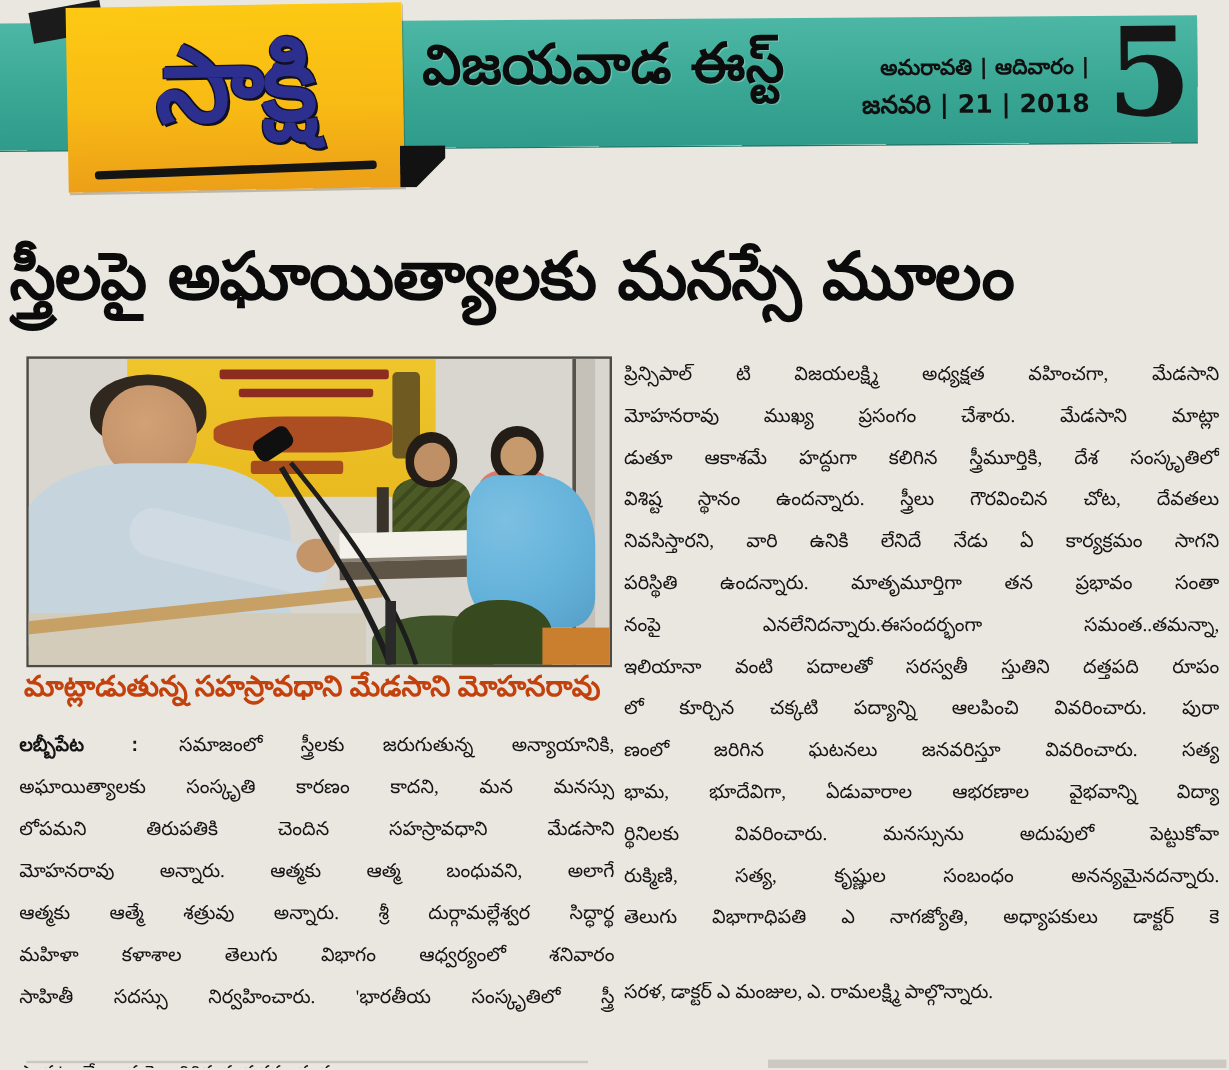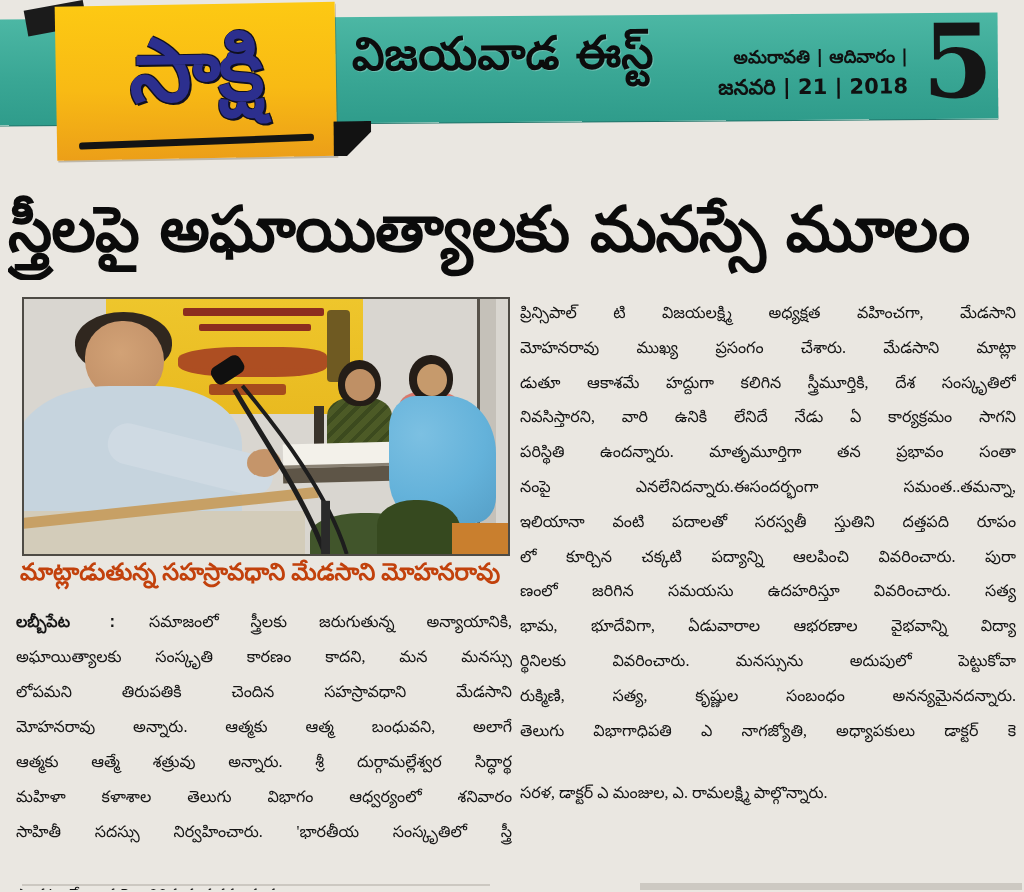--- a/index.html
+++ b/index.html
@@ -62,21 +62,21 @@
   .page-number {
     left:908px; top:2px; width:100px; text-align:center;
     font-family:"DejaVu Serif","Liberation Serif",serif;
     font-size:102px; font-weight:600; color:#151515; line-height:124px;
   }
 
   
   .headline {
     left:8px; top:180px; width:1012px; height:100px;
     font-family:"DejaVu Sans","Liberation Sans",sans-serif;
-    font-size:63px; font-weight:800; color:#0b0b0b;
+    font-size:55px; font-weight:800; color:#0b0b0b;
     white-space:nowrap; letter-spacing:-1px; line-height:100px;
     overflow:hidden;
   }
 
   
   .photo {
     left:22px; top:297px; width:488px; height:259px;
     background:#d9d6d0; border:2px solid #4e4b45; overflow:hidden;
   }
   .ph { position:absolute; }
@@ -225,26 +225,27 @@
   <div class="bl">ఆత్మకు ఆత్మే శత్రువు అన్నారు. శ్రీ దుర్గామల్లేశ్వర సిద్ధార్థ</div>
   <div class="bl">మహిళా కళాశాల తెలుగు విభాగం ఆధ్వర్యంలో శనివారం</div>
   <div class="bl">సాహితీ సదస్సు నిర్వహించారు. 'భారతీయ సంస్కృతిలో స్త్రీ</div>
   <div class="bl last">పాత్ర ' అనే అంశంపై జరిగిన ఈ సదస్సుకు కళాశాల</div>
 </div>
 
 <div class="abs col col-right">
   <div class="bl">ప్రిన్సిపాల్ టి విజయలక్ష్మి అధ్యక్షత వహించగా, మేడసాని</div>
   <div class="bl">మోహనరావు ముఖ్య ప్రసంగం చేశారు. మేడసాని మాట్లా</div>
   <div class="bl">డుతూ ఆకాశమే హద్దుగా కలిగిన స్త్రీమూర్తికి, దేశ సంస్కృతిలో</div>
+  <div class="bl">విశిష్ట స్థానం ఉందన్నారు. స్త్రీలు గౌరవించిన చోట, దేవతలు</div>
   <div class="bl">నివసిస్తారని, వారి ఉనికి లేనిదే నేడు ఏ కార్యక్రమం సాగని</div>
   <div class="bl">పరిస్థితి ఉందన్నారు. మాతృమూర్తిగా తన ప్రభావం సంతా</div>
   <div class="bl">నంపై ఎనలేనిదన్నారు.ఈసందర్భంగా సమంత..తమన్నా,</div>
   <div class="bl">ఇలియానా వంటి పదాలతో సరస్వతీ స్తుతిని దత్తపది రూపం</div>
   <div class="bl">లో కూర్చిన చక్కటి పద్యాన్ని ఆలపించి వివరించారు. పురా</div>
-  <div class="bl">ణంలో జరిగిన సమయసు ఉదహరిస్తూ వివరించారు. సత్య</div>
+  <div class="bl">ణంలో జరిగిన ఘటనలు జనవరిస్తూ వివరించారు. సత్య</div>
   <div class="bl">భామ, భూదేవిగా, ఏడువారాల ఆభరణాల వైభవాన్ని విద్యా</div>
   <div class="bl">ర్థినిలకు వివరించారు. మనస్సును అదుపులో పెట్టుకోవా</div>
   <div class="bl">రుక్మిణి, సత్య, కృష్ణుల సంబంధం అనన్యమైనదన్నారు.</div>
   <div class="bl">తెలుగు విభాగాధిపతి ఎ నాగజ్యోతి, అధ్యాపకులు డాక్టర్ కె</div>
   <div class="bl last">సరళ, డాక్టర్ ఎ మంజుల, ఎ. రామలక్ష్మి పాల్గొన్నారు.</div>
 </div>
 
 <div class="abs rule-left"></div>
 <div class="abs smudge-right"></div>
 

